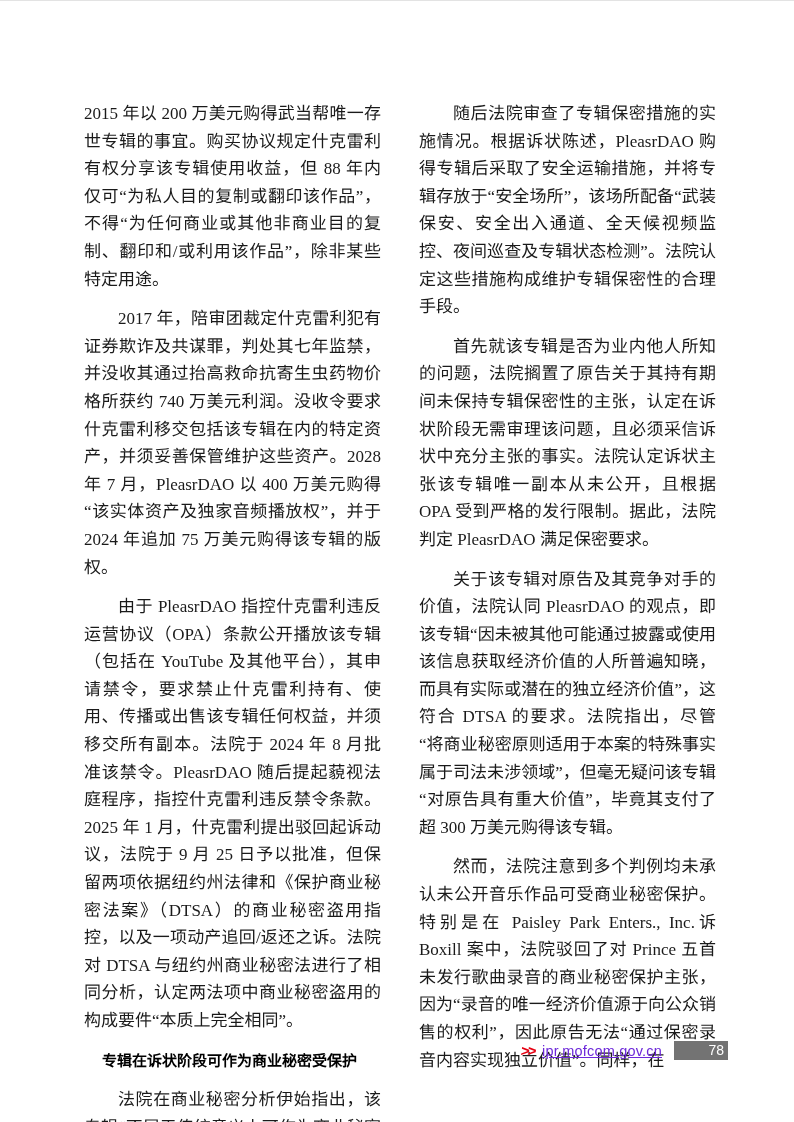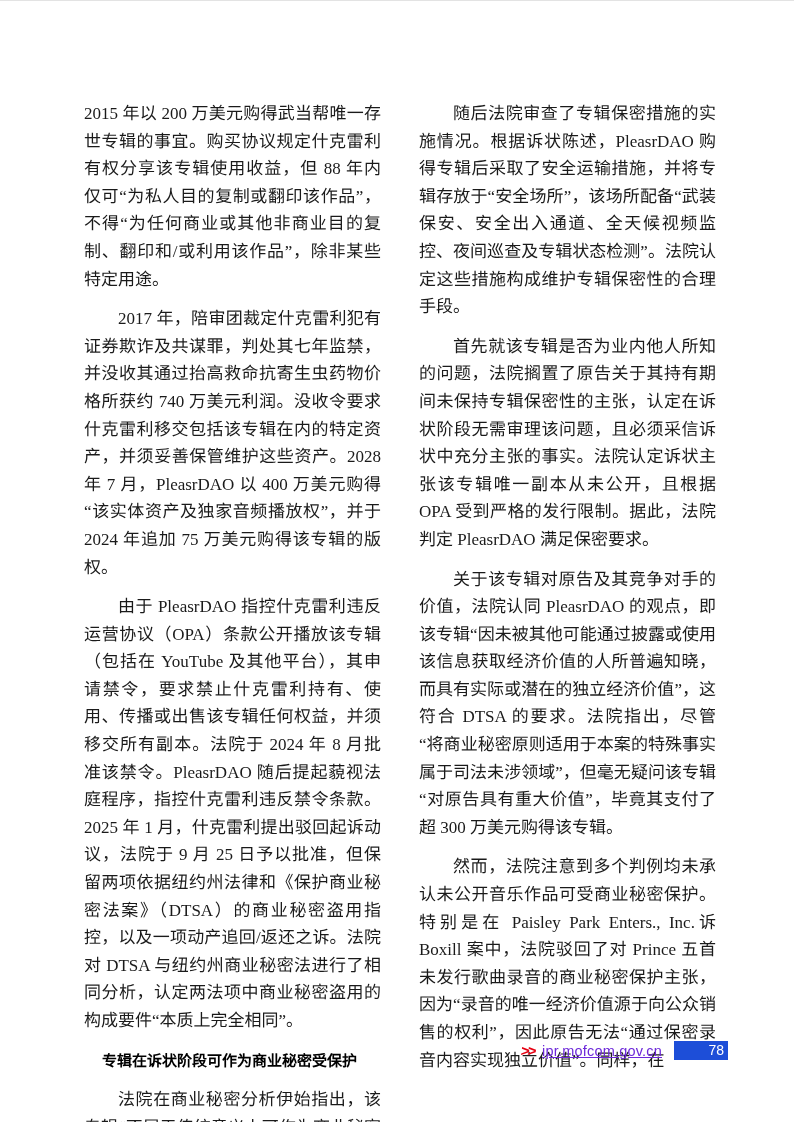--- a/index.html
+++ b/index.html
@@ -71,21 +71,21 @@
     font-size: 15px;
     transform: skewX(-8deg);
     display: inline-block;
   }
   .footer .url {
     color: #6d28d9;
     letter-spacing: 0.2px;
     text-decoration: underline;
   }
   .footer .pagebox {
-    background: #1d4ed8;
+    background: #737373;
     color: #ffffff;
     min-width: 42px;
     height: 19px;
     line-height: 19px;
     text-align: right;
     padding: 0 4px 0 8px;
     margin-left: 12px;
     font-size: 14px;
   }
 </style>

